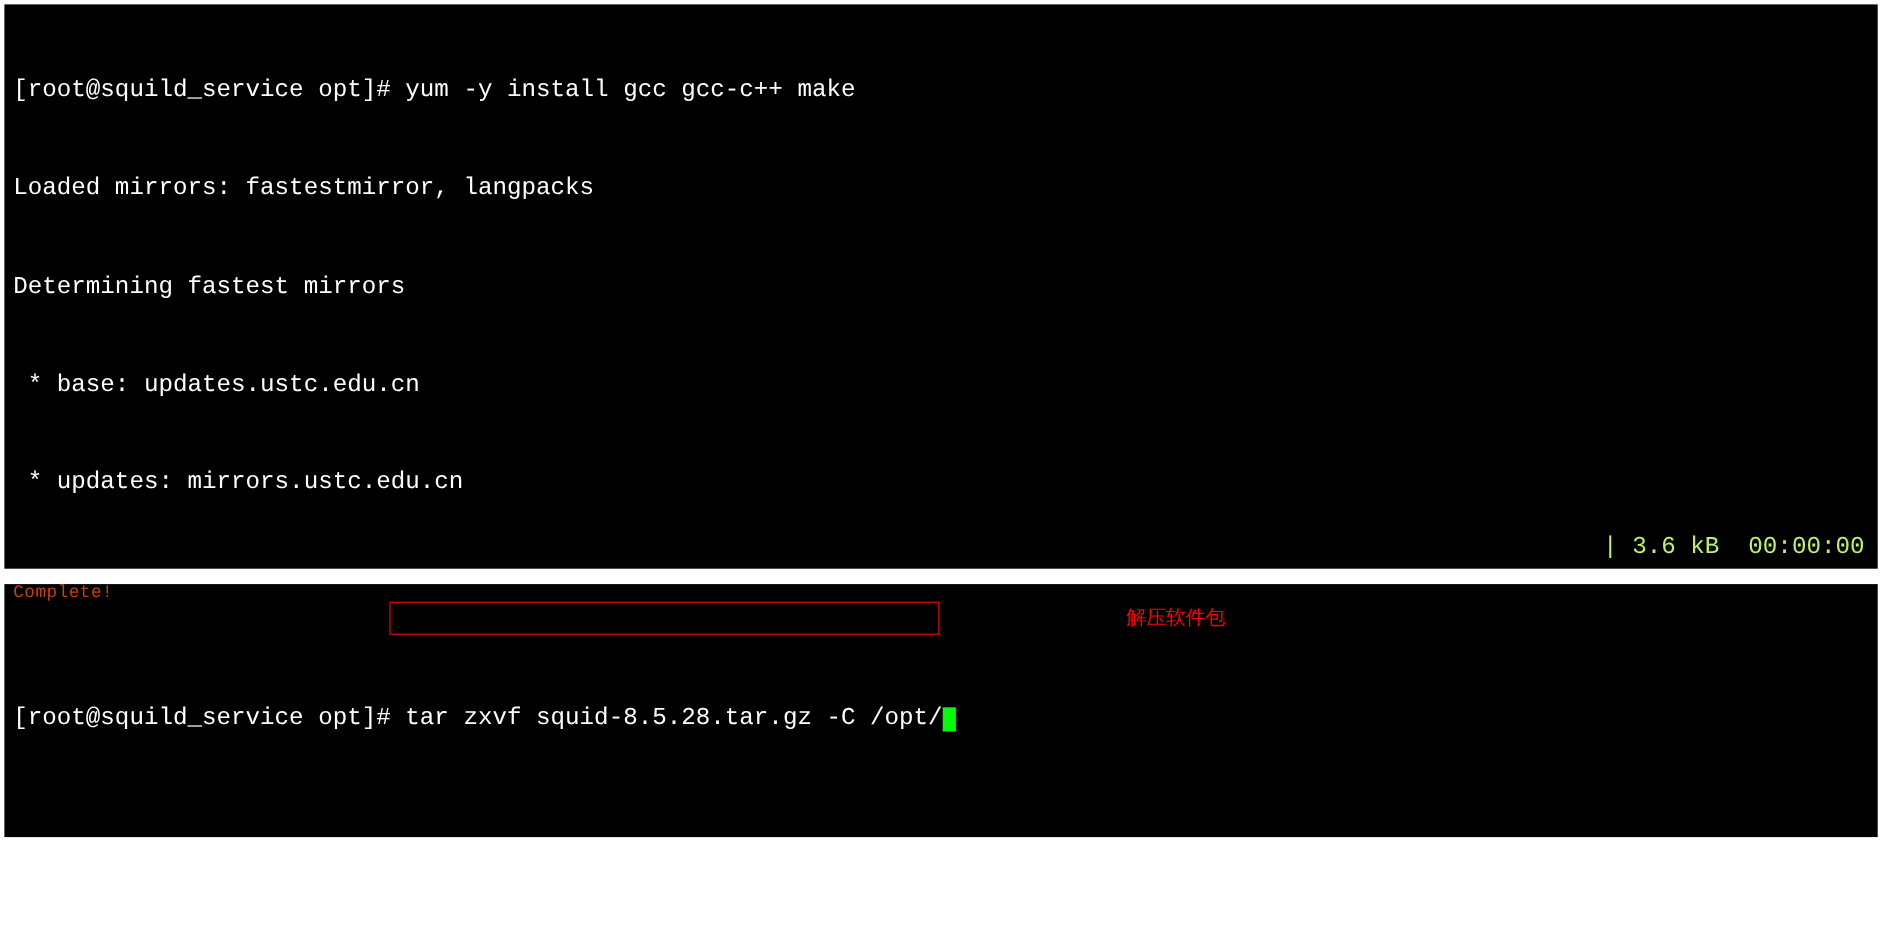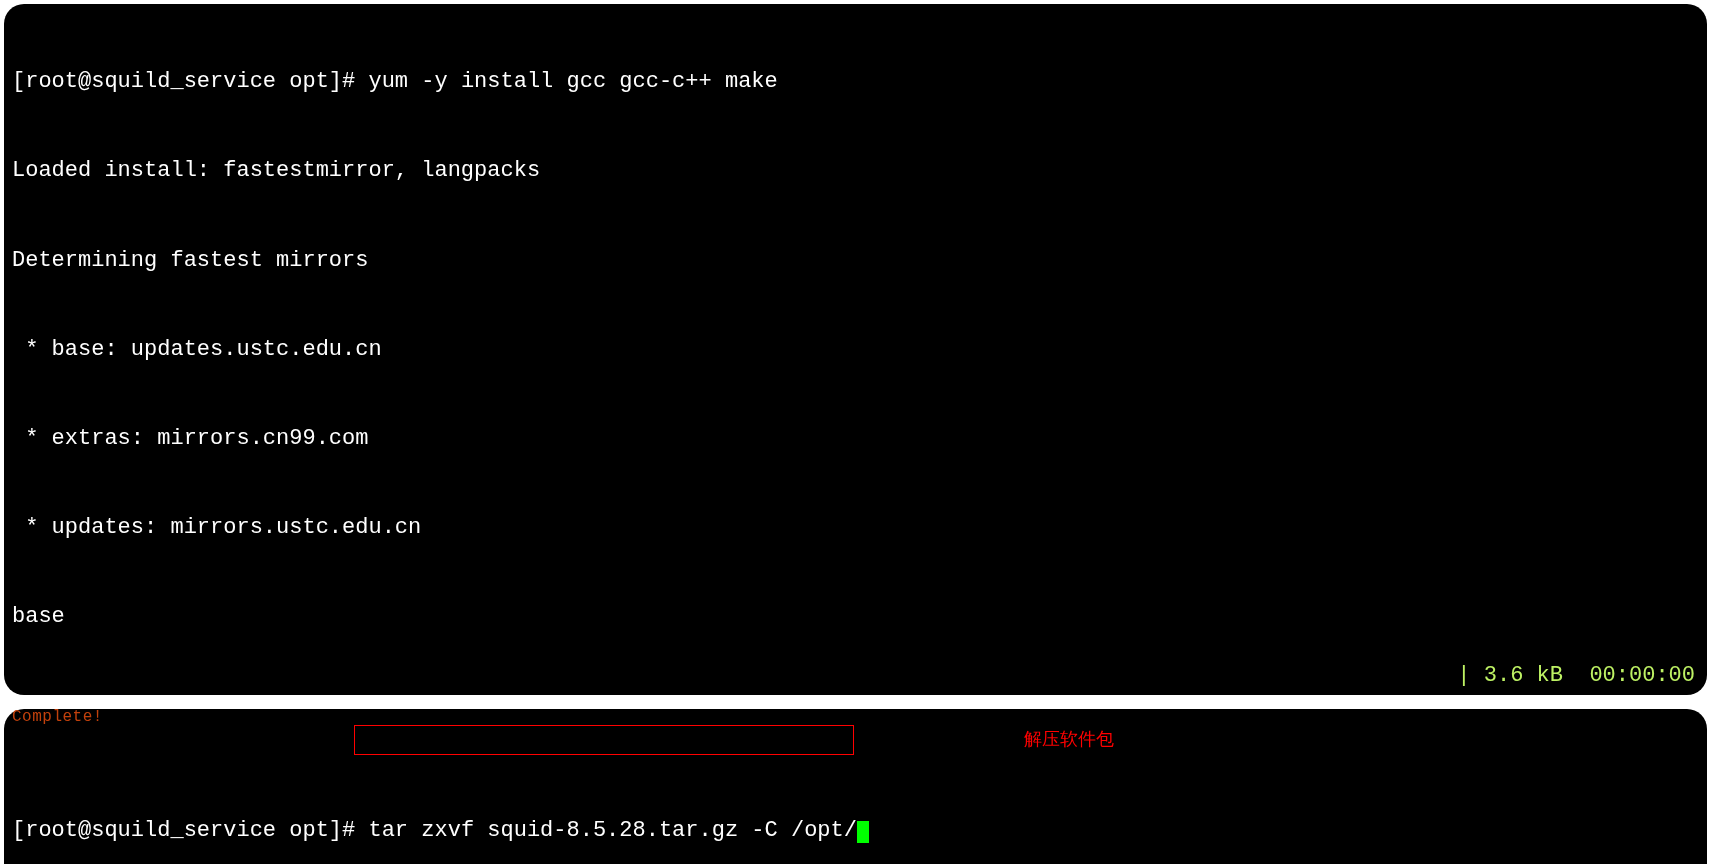--- a/index.html
+++ b/index.html
@@ -11,21 +11,20 @@
     padding: 4px;
   }
   .terminal-block {
     background: #000000;
     color: #ffffff;
     position: relative;
     margin-bottom: 14px;
     padding: 4px 8px;
     white-space: pre;
     overflow: visible;
-    border-radius: 20px;
   }
   .cursor {
     display: inline-block;
     background: #00ff00;
     width: 12px;
     height: 22px;
     vertical-align: text-bottom;
   }
   .prompt-host { color: #ffffff; }
   .annotation {
@@ -57,26 +56,24 @@
   .inline-ann {
     position: absolute;
     text-align: center;
   }
 </style>
 </head>
 <body>
 
 <div class="terminal-block">
   <div><span class="prompt-host">[root@squild_service opt]# </span><span>yum -y install gcc gcc-c++ make</span></div>
-  <div>Loaded install: fastestmirror, langpacks</div>
+  <div>Loaded mirrors: fastestmirror, langpacks</div>
   <div>Determining fastest mirrors</div>
   <div> * base: updates.ustc.edu.cn</div>
-  <div> * extras: mirrors.cn99.com</div>
   <div> * updates: mirrors.ustc.edu.cn</div>
-  <div>base</div>
   <div class="status-right">| 3.6 kB  00:00:00</div>
 </div>
 
 <div class="terminal-block rel" style="padding-top:18px;">
   <div class="partial-top">Complete!</div>
   <div><span class="prompt-host">[root@squild_service opt]# </span><span>tar zxvf squid-8.5.28.tar.gz -C /opt/</span><span class="cursor"></span></div>
   <div class="red-box" style="left:350px; top:16px; width:500px; height:30px;"></div>
   <div class="inline-ann annotation" style="left:1020px; top:18px;">解压软件包</div>
 </div>
 

